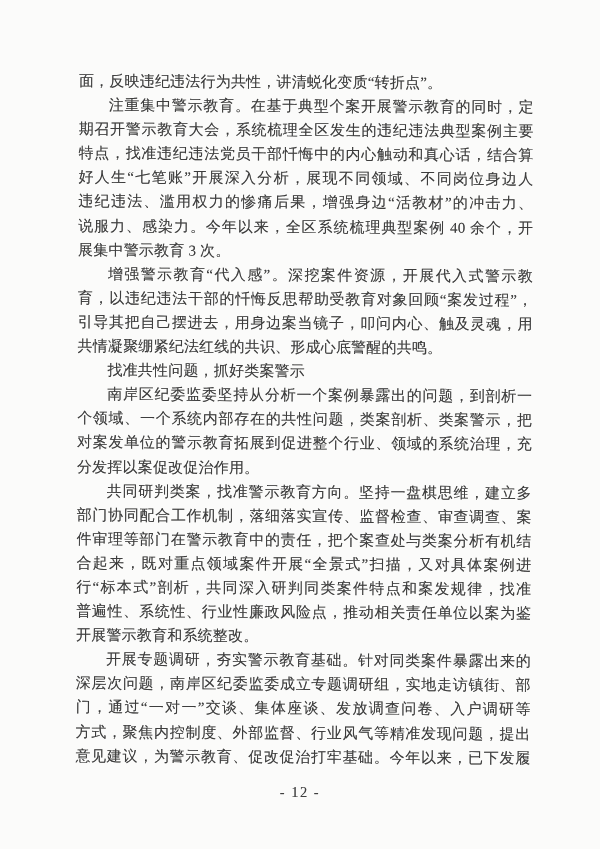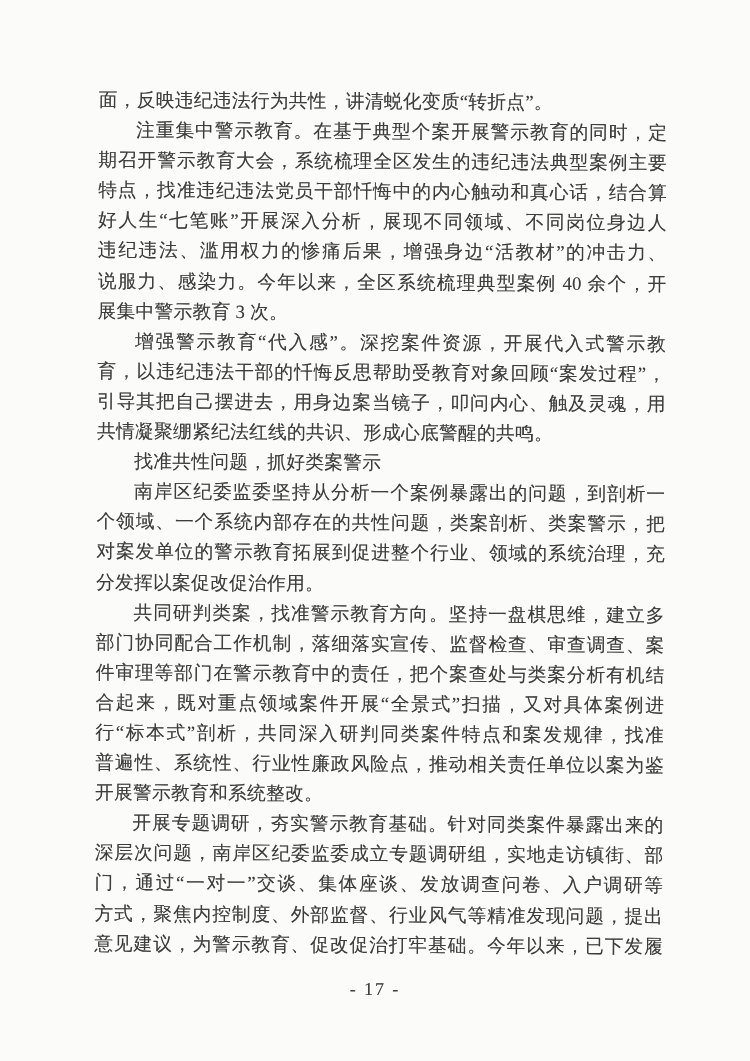--- a/index.html
+++ b/index.html
@@ -84,14 +84,14 @@
       <div class="line">合起来，既对重点领域案件开展“全景式”扫描，又对具体案例进</div>
       <div class="line">行“标本式”剖析，共同深入研判同类案件特点和案发规律，找准</div>
       <div class="line">普遍性、系统性、行业性廉政风险点，推动相关责任单位以案为鉴</div>
       <div class="line last">开展警示教育和系统整改。</div>
       <div class="line indent">开展专题调研，夯实警示教育基础。针对同类案件暴露出来的</div>
       <div class="line">深层次问题，南岸区纪委监委成立专题调研组，实地走访镇街、部</div>
       <div class="line">门，通过“一对一”交谈、集体座谈、发放调查问卷、入户调研等</div>
       <div class="line">方式，聚焦内控制度、外部监督、行业风气等精准发现问题，提出</div>
       <div class="line">意见建议，为警示教育、促改促治打牢基础。今年以来，已下发履</div>
     </div>
-  <div class="footer">- 17 -</div>
+  <div class="footer">- 12 -</div>
 </div>
 
 </body></html>

